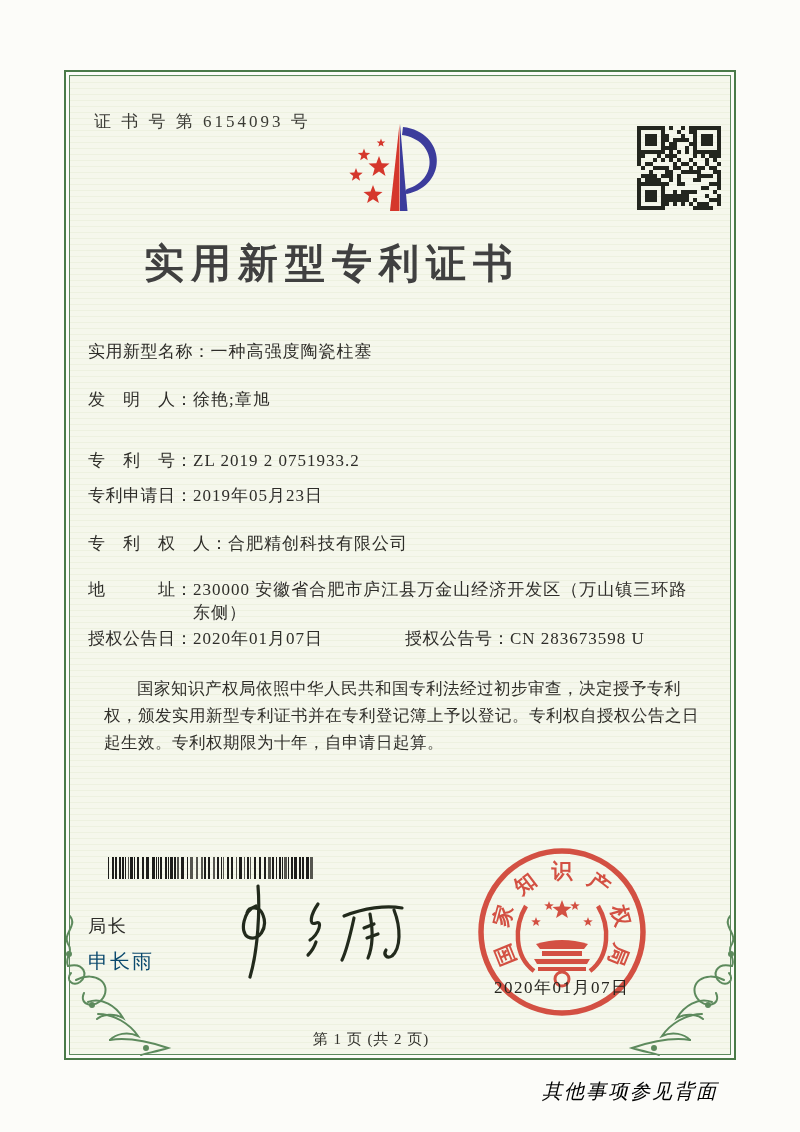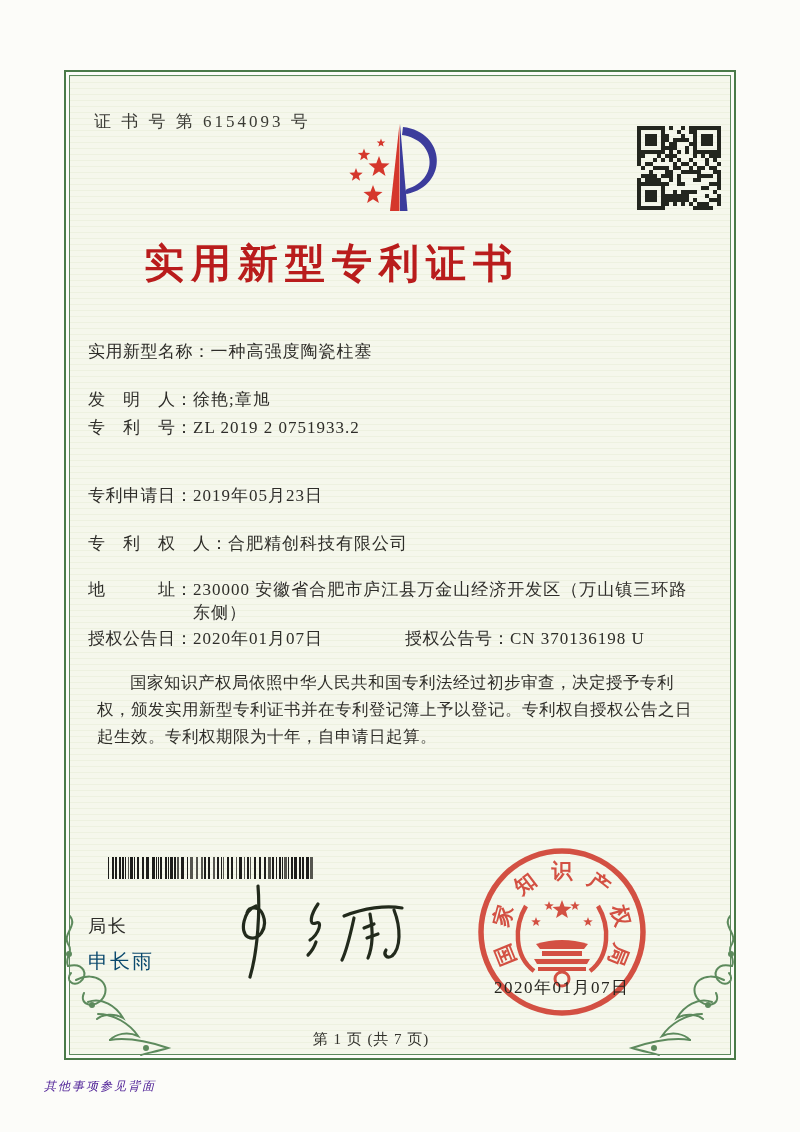--- a/index.html
+++ b/index.html
@@ -19,39 +19,39 @@
     background:repeating-linear-gradient(0deg,#f5f7ec 0px,#f5f7ec 5px,#edf1e0 5px,#edf1e0 6px);
   }
   
   .cert-no{
     position:absolute;left:94px;top:110px;font-size:17px;letter-spacing:3px;color:#3a3a34;
   }
   .logo{position:absolute;left:340px;top:110px;width:120px;height:118px;}
   .qr{position:absolute;left:637px;top:126px;width:84px;height:84px;}
   .title{
     position:absolute;left:64px;top:236px;width:536px;text-align:center;
-    font-size:40px;font-weight:bold;letter-spacing:7px;color:#b91c1c;
+    font-size:40px;font-weight:bold;letter-spacing:7px;color:#404040;
   }
   
   .row{position:absolute;left:88px;width:630px;font-size:17px;color:#2e2d29;letter-spacing:0.5px;}
   .row .val{letter-spacing:1px;}
   .addr-val{display:inline-block;vertical-align:top;width:512px;line-height:23px;}
   .grant-no{position:absolute;left:317px;top:0;}
   
   .paras{position:absolute;left:88px;top:660px;width:628px;font-size:16.5px;line-height:27px;color:#2f2e29;}
-  .paras p{margin:9px;text-indent:2em;letter-spacing:0.5px;}
+  .paras p{margin:16px;text-indent:2em;letter-spacing:0.5px;font-family:Liberation Mono, monospace;}
   
   .barcode{position:absolute;left:108px;top:857px;width:206px;height:22px;}
   .signer-title{position:absolute;left:88px;top:914px;font-size:18px;letter-spacing:2px;color:#2c2c28;}
   .signer-name{position:absolute;left:88px;top:948px;font-size:20px;letter-spacing:2px;color:#0c4a6e;}
   .signature{position:absolute;left:226px;top:880px;width:195px;height:102px;}
   .seal{position:absolute;left:474px;top:844px;width:176px;height:176px;opacity:0.88;}
   .seal-date{position:absolute;left:494px;top:976px;font-size:17px;letter-spacing:1.5px;color:#25251f;z-index:5;}
   .page-note{position:absolute;left:34px;top:1030px;width:674px;text-align:center;font-size:15px;letter-spacing:1px;color:#33332d;}
-  .back-note{position:absolute;left:44px;top:1078px;width:674px;text-align:left;font-size:12px;letter-spacing:2px;color:#4c1d95;font-style:italic;}
+  .back-note{position:absolute;left:44px;top:1078px;width:674px;text-align:right;font-size:20px;letter-spacing:2px;color:#000000;font-style:italic;}
   .corner{position:absolute;width:150px;height:150px;z-index:3;}
   .corner.bl{left:56px;top:912px;}
   .corner.br{left:594px;top:912px;}
 </style>
 </head>
 <body>
 
 <div class="frame-outer">
   <div class="frame-inner"></div>
 </div>
@@ -315,36 +315,36 @@
   </svg>
 
 <div class="title">实用新型专利证书</div>
 
 <div class="row" style="top:340px">
   <span class="lbl">实用新型名称：</span><span class="val">一种高强度陶瓷柱塞</span>
 </div>
 <div class="row" style="top:388px">
   <span class="lbl">发　明　人：</span><span class="val">徐艳;章旭</span>
 </div>
-<div class="row" style="top:416px">
+<div class="row" style="top:449px">
   <span class="lbl">专　利　号：</span><span class="val">ZL 2019 2 0751933.2</span>
 </div>
 <div class="row" style="top:484px">
   <span class="lbl">专利申请日：</span><span class="val">2019年05月23日</span>
 </div>
 <div class="row" style="top:532px">
   <span class="lbl">专　利　权　人：</span><span class="val">合肥精创科技有限公司</span>
 </div>
 <div class="row" style="top:578px">
   <span class="lbl">地　　　址：</span><span class="val addr-val">230000 安徽省合肥市庐江县万金山经济开发区（万山镇三环路东侧）</span>
 </div>
 <div class="row" style="top:627px">
   <span class="lbl">授权公告日：</span><span class="val">2020年01月07日</span>
   <span class="grant-no">
-    <span class="lbl">授权公告号：</span><span class="val">CN 370136198 U</span>
+    <span class="lbl">授权公告号：</span><span class="val">CN 283673598 U</span>
   </span>
 </div>
 
 <div class="paras">
   <p>国家知识产权局依照中华人民共和国专利法经过初步审查，决定授予专利权，颁发实用新型专利证书并在专利登记簿上予以登记。专利权自授权公告之日起生效。专利权期限为十年，自申请日起算。</p>
 </div>
 
 <svg class="barcode" id="barcode" viewBox="0 0 206 22">
     <rect x="0" y="0" width="1" height="22" fill="#1d1d1b"></rect>
     <rect x="4" y="0" width="2" height="22" fill="#1d1d1b"></rect>
@@ -471,14 +471,14 @@
     <path d="M54,128 C72,125 94,130 112,136 C102,139 92,141 85,143"></path>
     <circle cx="13" cy="42" r="2" fill="#5d8a5d"></circle>
     <circle cx="36" cy="93" r="2" fill="#5d8a5d"></circle>
     <circle cx="90" cy="136" r="2" fill="#5d8a5d"></circle>
   </g>
 </svg>
 <svg class="corner br" viewBox="0 0 150 150" fill="none" stroke="#5d8a5d" stroke-width="2" stroke-linecap="round">
   <use href="#flourish" transform="translate(150,0) scale(-1,1)"></use>
 </svg>
 
-<div class="page-note">第 1 页 (共 7 页)</div>
+<div class="page-note">第 1 页 (共 2 页)</div>
 <div class="back-note">其他事项参见背面</div>
 
 </body></html>

